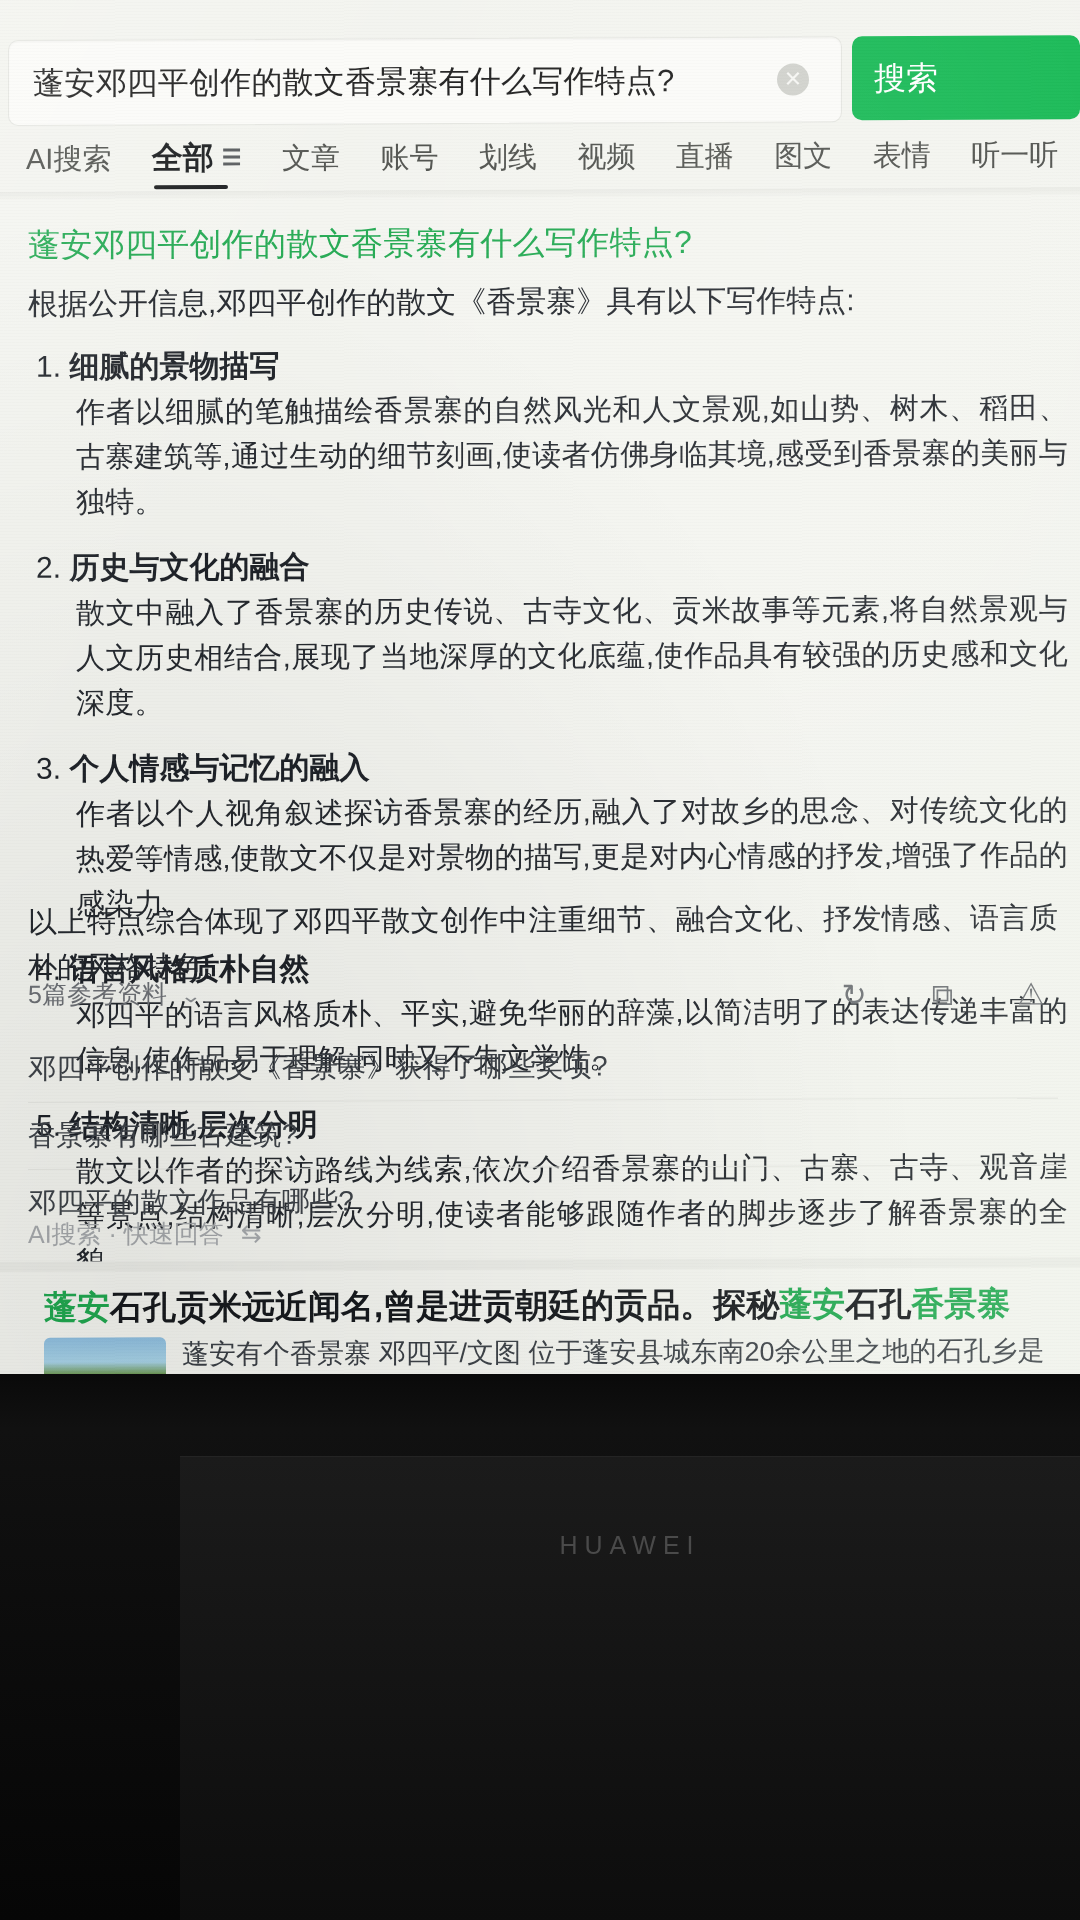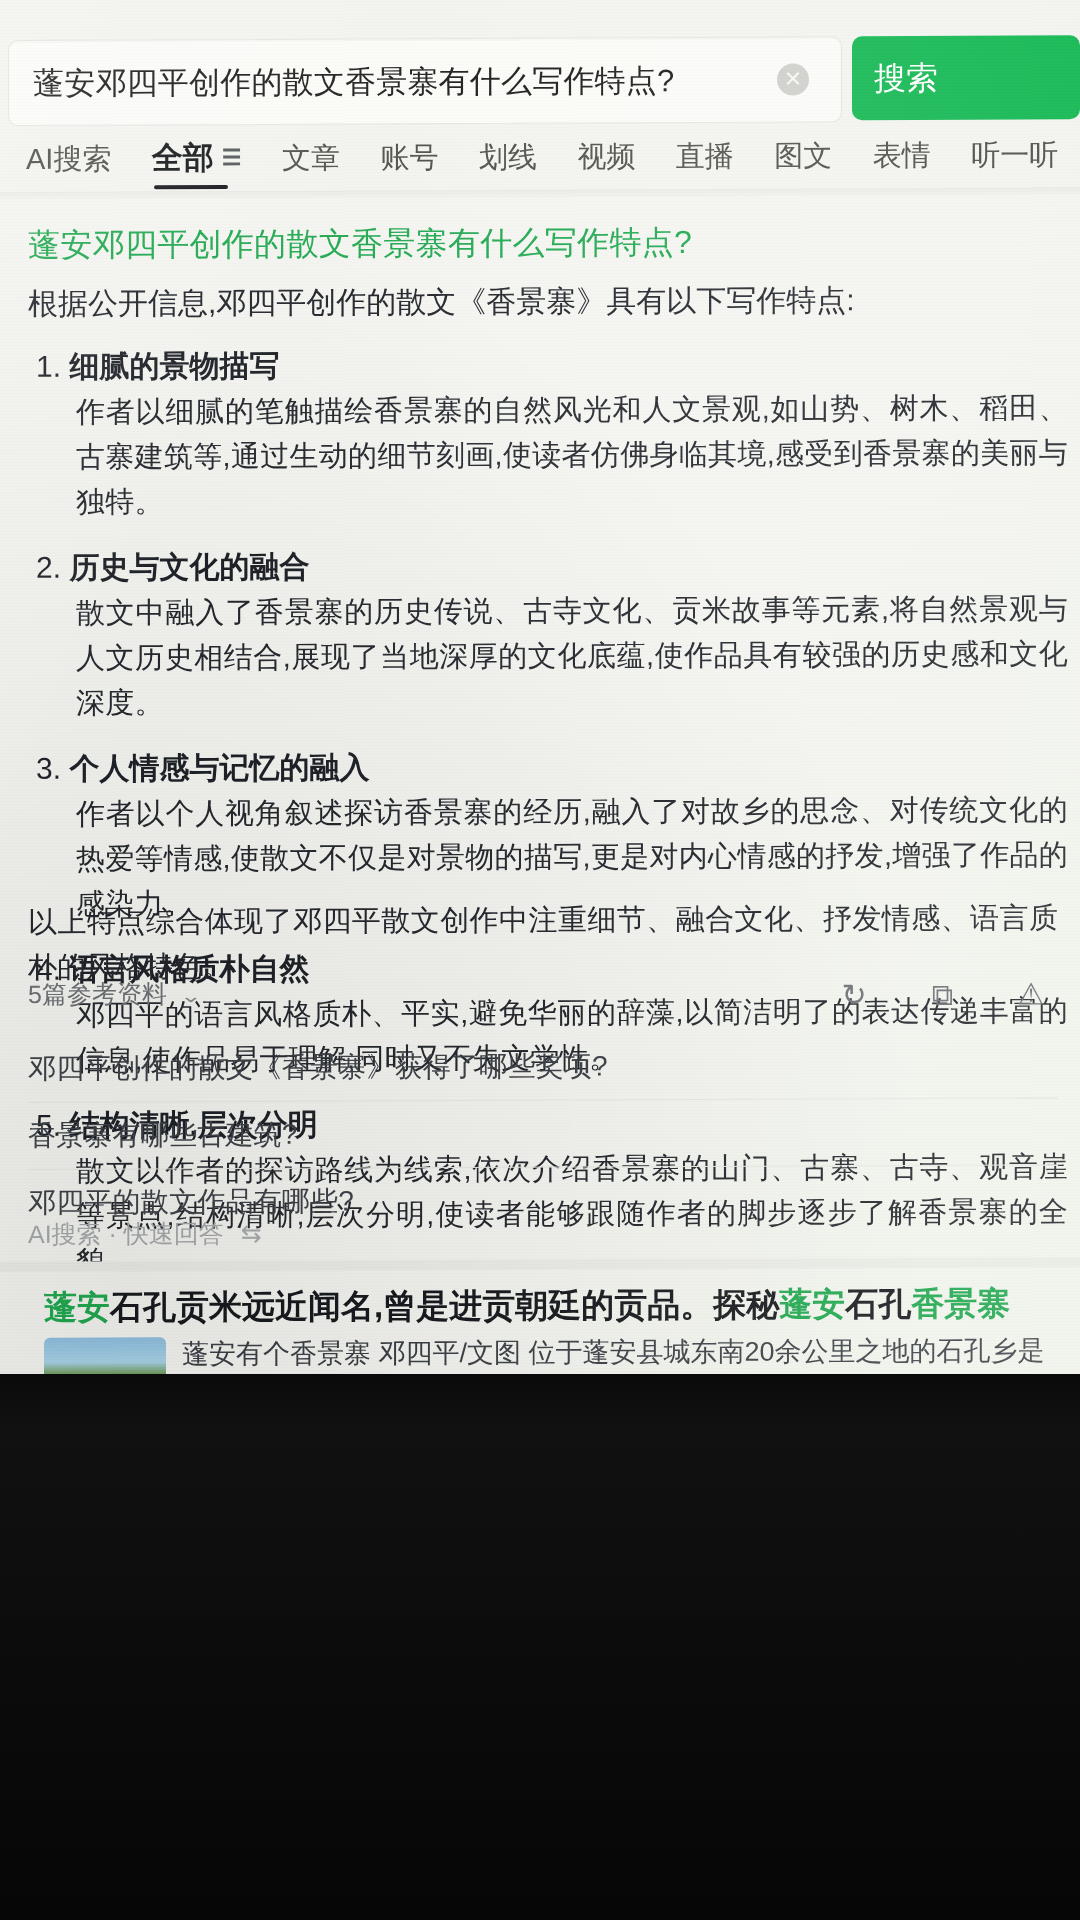--- a/index.html
+++ b/index.html
@@ -476,13 +476,16 @@
       <div class="result-thumb"></div>
       <div class="result-snippet">蓬安有个香景寨 邓四平/文图 位于蓬安县城东南20余公里之地的石孔乡是个很有历史和故事的地方。石孔乡整个场镇修筑在青翠碧绿的高山顶上,山顶土地平旷,屋舍俨然,有…</div>
 
     </div>
 
     <div id="sheen"></div>
     <div id="scanlines"></div>
   </div>
 
   <div id="bezel"></div>
+  <div id="laptop-base">
+    <div id="brand">HUAWEI</div>
+  </div>
 </div>
 
 </body></html>

